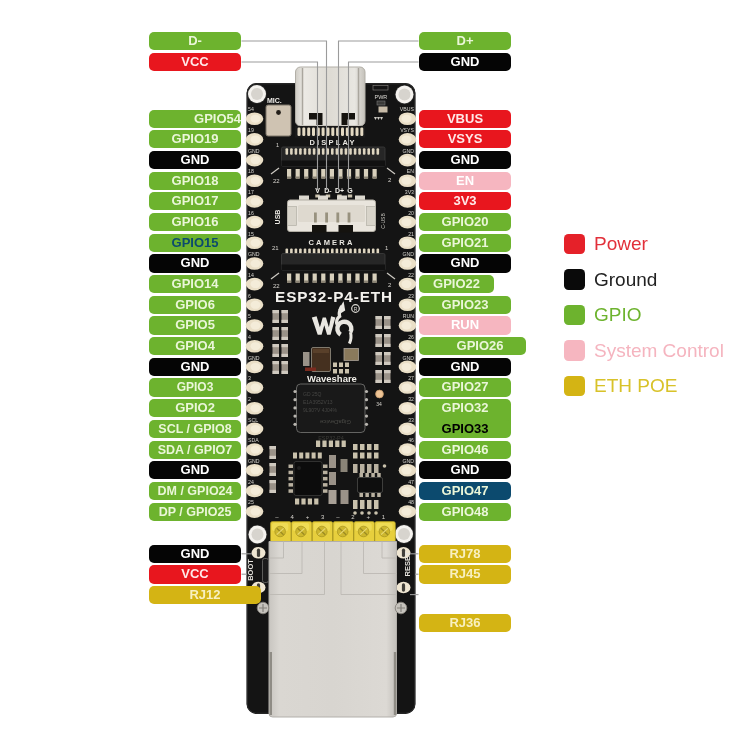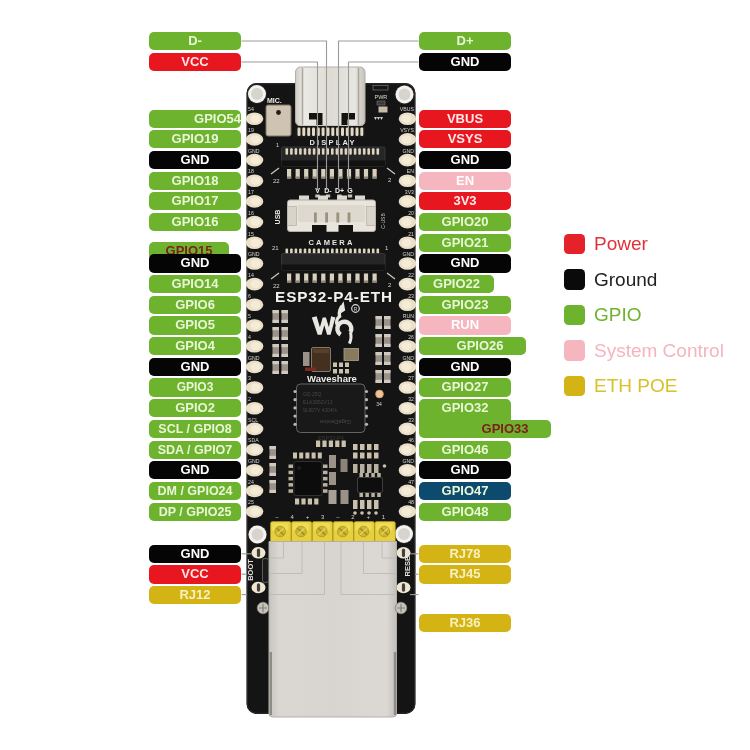--- a/index.html
+++ b/index.html
@@ -558,21 +558,21 @@
 <div class="pl" style="left:149px;top:31.8px;width:92px;height:18.5px;background:#6db32e;color:#eaf6d8;font-size:13px;line-height:18.5px;">D-</div>
 <div class="pl" style="left:149px;top:52.8px;width:92px;height:18.5px;background:#e8161e;color:#ffe8e8;font-size:13px;line-height:18.5px;">VCC</div>
 <div class="pl" style="left:419px;top:31.8px;width:92px;height:18.5px;background:#6db32e;color:#eaf6d8;font-size:13px;line-height:18.5px;">D+</div>
 <div class="pl" style="left:419px;top:52.8px;width:92px;height:18.5px;background:#050505;color:#ffffff;font-size:13px;line-height:18.5px;">GND</div>
 <div class="pl" style="left:149px;top:109.6px;width:92px;height:18.2px;background:#6db32e;color:#eaf6d8;font-size:13px;line-height:18.2px;text-align:right;">GPIO54</div>
 <div class="pl" style="left:149px;top:130.3px;width:92px;height:18.2px;background:#6db32e;color:#eaf6d8;font-size:13px;line-height:18.2px;">GPIO19</div>
 <div class="pl" style="left:149px;top:151.0px;width:92px;height:18.2px;background:#050505;color:#ffffff;font-size:13px;line-height:18.2px;">GND</div>
 <div class="pl" style="left:149px;top:171.6px;width:92px;height:18.2px;background:#6db32e;color:#eaf6d8;font-size:13px;line-height:18.2px;">GPIO18</div>
 <div class="pl" style="left:149px;top:192.3px;width:92px;height:18.2px;background:#6db32e;color:#eaf6d8;font-size:13px;line-height:18.2px;">GPIO17</div>
 <div class="pl" style="left:149px;top:213.0px;width:92px;height:18.2px;background:#6db32e;color:#eaf6d8;font-size:13px;line-height:18.2px;">GPIO16</div>
-<div class="pl" style="left:149px;top:233.7px;width:80px;height:18.2px;background:#6db32e;color:#7f1d1d;font-size:13px;line-height:18.2px;margin-top:8px;">GPIO15</div>
+<div class="pl" style="left:149px;top:233.7px;width:92px;height:18.2px;background:#6db32e;color:#0c4a6e;font-size:13px;line-height:18.2px;">GPIO15</div>
 <div class="pl" style="left:149px;top:254.4px;width:92px;height:18.2px;background:#050505;color:#ffffff;font-size:13px;line-height:18.2px;">GND</div>
 <div class="pl" style="left:149px;top:275.0px;width:92px;height:18.2px;background:#6db32e;color:#eaf6d8;font-size:13px;line-height:18.2px;">GPIO14</div>
 <div class="pl" style="left:149px;top:295.7px;width:92px;height:18.2px;background:#6db32e;color:#eaf6d8;font-size:13px;line-height:18.2px;">GPIO6</div>
 <div class="pl" style="left:149px;top:316.4px;width:92px;height:18.2px;background:#6db32e;color:#eaf6d8;font-size:13px;line-height:18.2px;">GPIO5</div>
 <div class="pl" style="left:149px;top:337.1px;width:92px;height:18.2px;background:#6db32e;color:#eaf6d8;font-size:13px;line-height:18.2px;">GPIO4</div>
 <div class="pl" style="left:149px;top:357.8px;width:92px;height:18.2px;background:#050505;color:#ffffff;font-size:13px;line-height:18.2px;">GND</div>
 <div class="pl" style="left:149px;top:378.4px;width:92px;height:18.2px;background:#6db32e;color:#eaf6d8;font-size:12px;line-height:18.2px;">GPIO3</div>
 <div class="pl" style="left:149px;top:399.1px;width:92px;height:18.2px;background:#6db32e;color:#eaf6d8;font-size:13px;line-height:18.2px;">GPIO2</div>
 <div class="pl" style="left:149px;top:419.8px;width:92px;height:18.2px;background:#6db32e;color:#eaf6d8;font-size:12.5px;line-height:18.2px;">SCL / GPIO8</div>
 <div class="pl" style="left:149px;top:440.5px;width:92px;height:18.2px;background:#6db32e;color:#eaf6d8;font-size:12.5px;line-height:18.2px;">SDA / GPIO7</div>
@@ -587,28 +587,28 @@
 <div class="pl" style="left:419px;top:213.0px;width:92px;height:18.2px;background:#6db32e;color:#eaf6d8;font-size:13px;line-height:18.2px;">GPIO20</div>
 <div class="pl" style="left:419px;top:233.7px;width:92px;height:18.2px;background:#6db32e;color:#eaf6d8;font-size:13px;line-height:18.2px;">GPIO21</div>
 <div class="pl" style="left:419px;top:254.4px;width:92px;height:18.2px;background:#050505;color:#ffffff;font-size:13px;line-height:18.2px;">GND</div>
 <div class="pl" style="left:419px;top:275.0px;width:75px;height:18.2px;background:#6db32e;color:#eaf6d8;font-size:13px;line-height:18.2px;">GPIO22</div>
 <div class="pl" style="left:419px;top:295.7px;width:92px;height:18.2px;background:#6db32e;color:#eaf6d8;font-size:13px;line-height:18.2px;">GPIO23</div>
 <div class="pl" style="left:419px;top:316.4px;width:92px;height:18.2px;background:#f6b6c0;color:#ffffff;font-size:13px;line-height:18.2px;">RUN</div>
 <div class="pl" style="left:419px;top:337.1px;width:92px;height:18.2px;background:#6db32e;color:#eaf6d8;font-size:13px;line-height:18.2px;padding-left:15px;">GPIO26</div>
 <div class="pl" style="left:419px;top:357.8px;width:92px;height:18.2px;background:#050505;color:#ffffff;font-size:13px;line-height:18.2px;">GND</div>
 <div class="pl" style="left:419px;top:378.4px;width:92px;height:18.2px;background:#6db32e;color:#eaf6d8;font-size:13px;line-height:18.2px;">GPIO27</div>
 <div class="pl" style="left:419px;top:399.1px;width:92px;height:33px;background:#6db32e;color:#eaf6d8;font-size:13px;line-height:18.2px;">GPIO32</div>
-<div class="pl" style="left:419px;top:419.8px;width:92px;height:18.2px;background:#6db32e;color:#7f1d1d;font-size:13px;line-height:18.2px;padding-left:40px;">GPIO33</div>
+<div class="pl" style="left:419px;top:419.8px;width:92px;height:18.2px;background:#6db32e;color:#000000;font-size:13px;line-height:18.2px;">GPIO33</div>
 <div class="pl" style="left:419px;top:440.5px;width:92px;height:18.2px;background:#6db32e;color:#eaf6d8;font-size:13px;line-height:18.2px;">GPIO46</div>
 <div class="pl" style="left:419px;top:461.2px;width:92px;height:18.2px;background:#050505;color:#ffffff;font-size:13px;line-height:18.2px;">GND</div>
 <div class="pl" style="left:419px;top:481.8px;width:92px;height:18.2px;background:#0c4a6e;color:#eaf6d8;font-size:13px;line-height:18.2px;">GPIO47</div>
 <div class="pl" style="left:419px;top:502.5px;width:92px;height:18.2px;background:#6db32e;color:#eaf6d8;font-size:13px;line-height:18.2px;">GPIO48</div>
 <div class="pl" style="left:149px;top:545.0px;width:92px;height:18.2px;background:#050505;color:#ffffff;font-size:13px;line-height:18.2px;">GND</div>
 <div class="pl" style="left:149px;top:565.4px;width:92px;height:18.2px;background:#e8161e;color:#ffe8e8;font-size:13px;line-height:18.2px;">VCC</div>
-<div class="pl" style="left:149px;top:585.8px;width:92px;height:18.2px;background:#d4b414;color:#f8f0c0;font-size:13px;line-height:18.2px;">RJ12</div>
+<div class="pl" style="left:149px;top:585.8px;width:112px;height:18.2px;background:#d4b414;color:#f8f0c0;font-size:13px;line-height:18.2px;">RJ12</div>
 <div class="pl" style="left:419px;top:545.0px;width:92px;height:18.2px;background:#d4b414;color:#f8f0c0;font-size:13px;line-height:18.2px;">RJ78</div>
 <div class="pl" style="left:419px;top:565.4px;width:92px;height:18.2px;background:#d4b414;color:#f8f0c0;font-size:13px;line-height:18.2px;">RJ45</div>
 <div class="pl" style="left:419px;top:614px;width:92px;height:18.2px;background:#d4b414;color:#f8f0c0;font-size:13px;line-height:18.2px;">RJ36</div>
 <div style="position:absolute;left:564px;top:233.6px;width:20.5px;height:20.5px;border-radius:4.5px;background:#e52129;"></div>
 <div style="position:absolute;left:594px;top:232.1px;height:24px;line-height:24px;font-size:19px;color:#e2303a;">Power</div>
 <div style="position:absolute;left:564px;top:269.1px;width:20.5px;height:20.5px;border-radius:4.5px;background:#0a0a0a;"></div>
 <div style="position:absolute;left:594px;top:267.6px;height:24px;line-height:24px;font-size:19px;color:#222222;">Ground</div>
 <div style="position:absolute;left:564px;top:304.7px;width:20.5px;height:20.5px;border-radius:4.5px;background:#6db32e;"></div>
 <div style="position:absolute;left:594px;top:303.2px;height:24px;line-height:24px;font-size:19px;color:#6db32e;">GPIO</div>
 <div style="position:absolute;left:564px;top:340.2px;width:20.5px;height:20.5px;border-radius:4.5px;background:#f6b6c0;"></div>

